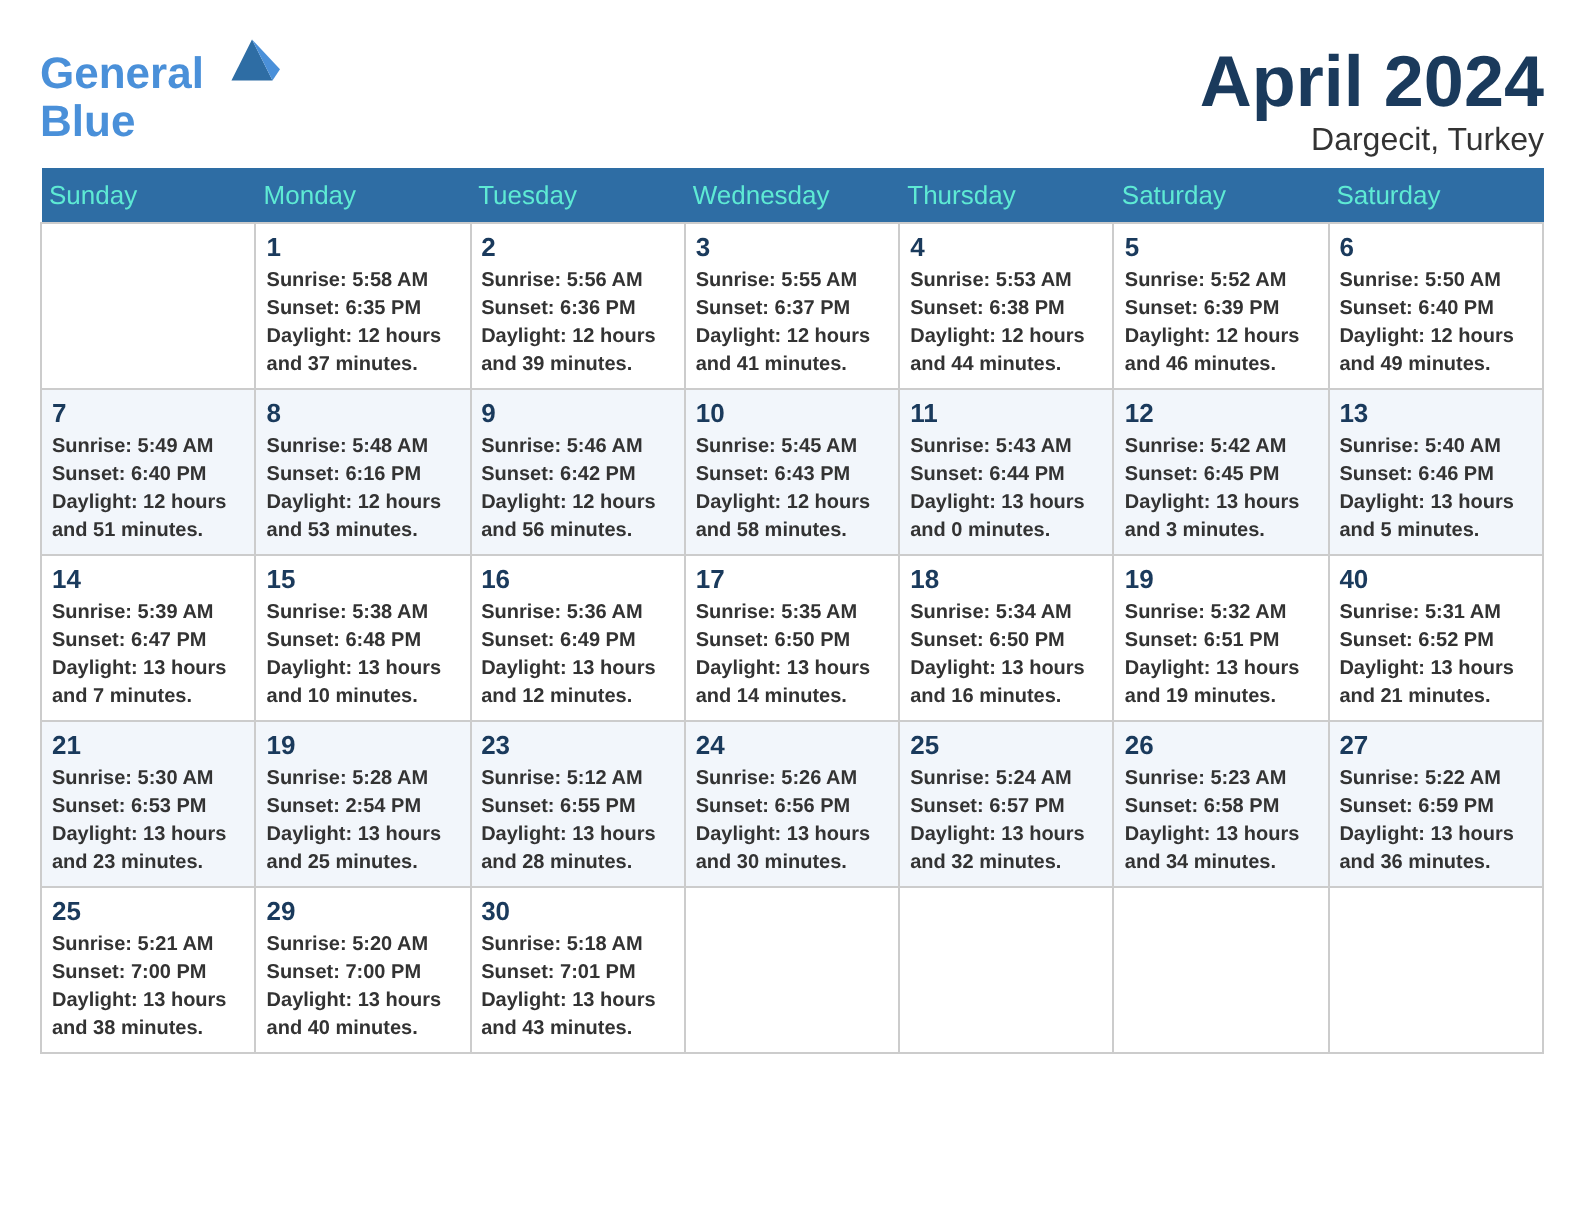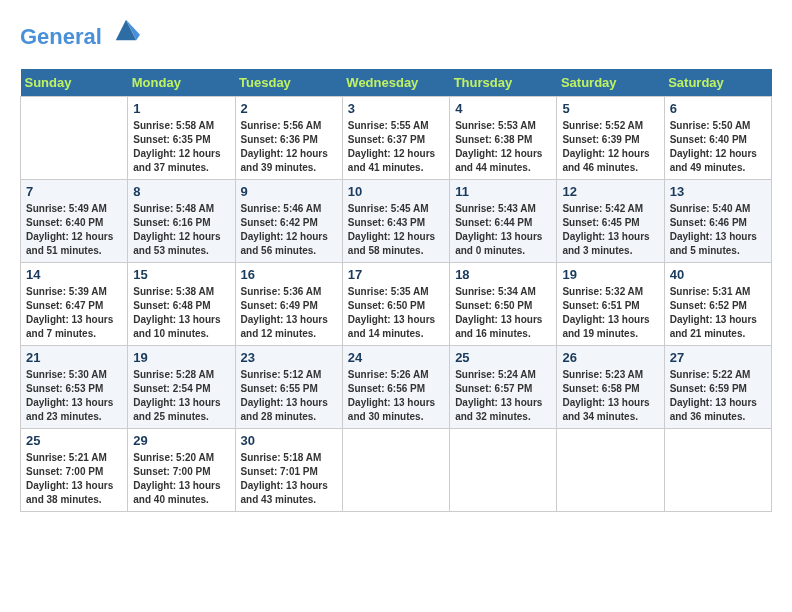--- a/index.html
+++ b/index.html
@@ -7,21 +7,21 @@
       font-family: Arial, sans-serif;
       background: #fff;
       width: 792px;
       min-height: 612px;
       padding: 20px;
     }
     .header {
       display: flex;
       justify-content: space-between;
       align-items: flex-start;
-      margin-bottom: 20px;
+      margin-bottom: 4px;
     }
     .logo {
       display: flex;
       align-items: center;
     }
     .logo-text {
       font-size: 22px;
       font-weight: bold;
       color: #1a3a5c;
       line-height: 1.1;
@@ -47,25 +47,25 @@
       font-size: 16px;
       color: #333;
     }
     table {
       width: 100%;
       border-collapse: collapse;
       font-size: 11px;
     }
     thead tr th {
       background-color: #2e6da4;
-      color: #bef264;
+      color: #5eead4;
       padding: 6px 4px;
       text-align: left;
       font-size: 13px;
-      font-weight: bold;
+      font-weight: normal;
     }
     td {
       border: 1px solid #ccc;
       vertical-align: top;
       padding: 4px 5px;
       width: calc(100% / 7);
       min-height: 80px;
       color: #333;
     }
     .day-number {
@@ -98,21 +98,26 @@
 <div class="header">
   <div class="logo">
     <div>
       <div class="logo-text">
         <span>General</span>
         <svg class="logo-icon" viewBox="0 0 30 30">
           <polygon points="4,26 15,4 26,26" fill="#2e6da4"></polygon>
           <polygon points="15,4 26,26 30,20" fill="#4a90d9"></polygon>
         </svg>
       </div>
+      <div class="logo-text"><span style="color:#4a90d9">Blue</span></div>
     </div>
+  </div>
+  <div class="title-block">
+    <div class="month-title">April 2024</div>
+    <div class="location-title">Dargecit, Turkey</div>
   </div>
 </div>
 
 <table>
   <thead>
     <tr>
     <th>Sunday</th>
         <th>Monday</th>
         <th>Tuesday</th>
         <th>Wednesday</th>

